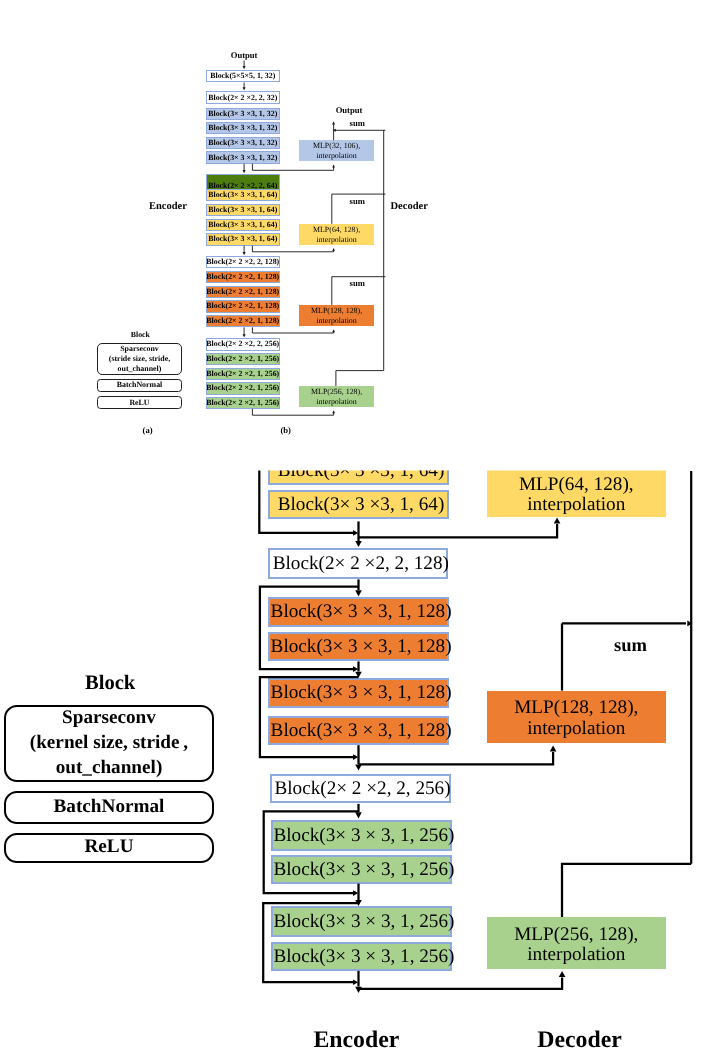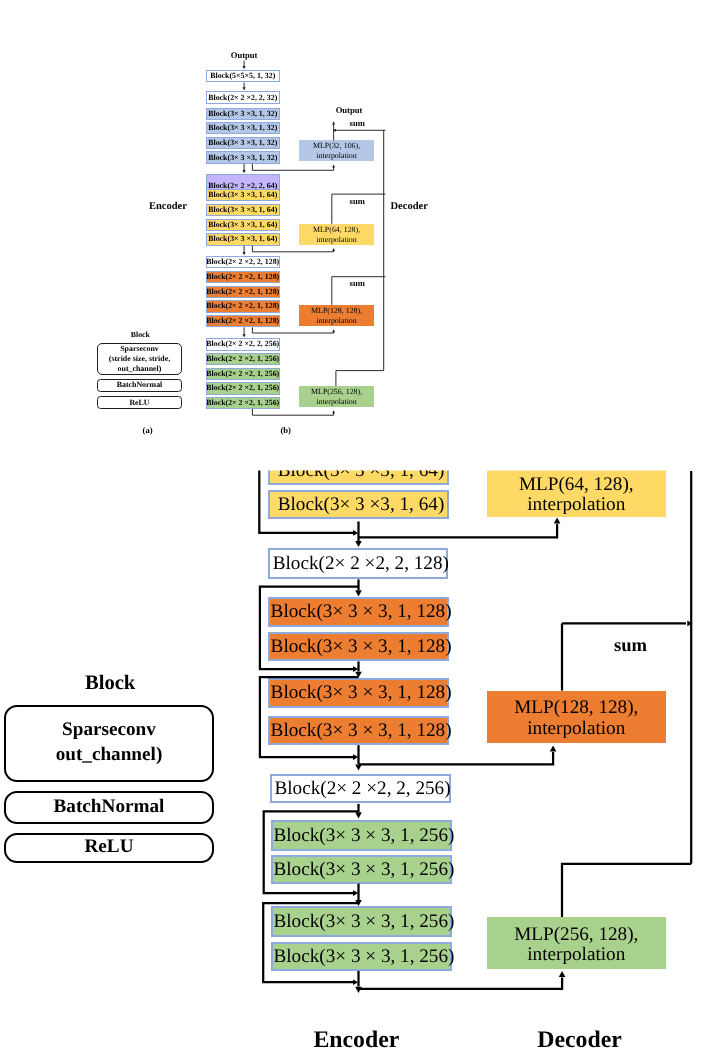--- a/index.html
+++ b/index.html
@@ -42,21 +42,21 @@
 </head>
 <body>
 
 <div id="fig-top">
 <div class="sblock" style="left:205.5px;top:70.2px;width:74.5px;height:12.3px;background:#ffffff">Block(5×5×5, 1, 32)</div>
 <div class="sblock" style="left:205.5px;top:91.4px;width:74.5px;height:12.3px;background:#ffffff">Block(2× 2 ×2, 2, 32)</div>
 <div class="sblock" style="left:205.5px;top:107.6px;width:74.5px;height:12.3px;background:#b4c7e7">Block(3× 3 ×3, 1, 32)</div>
 <div class="sblock" style="left:205.5px;top:122.2px;width:74.5px;height:12.3px;background:#b4c7e7">Block(3× 3 ×3, 1, 32)</div>
 <div class="sblock" style="left:205.5px;top:136.8px;width:74.5px;height:12.3px;background:#b4c7e7">Block(3× 3 ×3, 1, 32)</div>
 <div class="sblock" style="left:205.5px;top:151.4px;width:74.5px;height:12.3px;background:#b4c7e7">Block(3× 3 ×3, 1, 32)</div>
-<div class="sblock" style="left:205.5px;top:174.2px;width:74.5px;height:24px;background:#c4b5fd">Block(2× 2 ×2, 2, 64)</div>
+<div class="sblock" style="left:205.5px;top:174.2px;width:74.5px;height:24px;background:#4d7c0f">Block(2× 2 ×2, 2, 64)</div>
 <div class="sblock" style="left:205.5px;top:188.9px;width:74.5px;height:12.3px;background:#ffd966">Block(3× 3 ×3, 1, 64)</div>
 <div class="sblock" style="left:205.5px;top:203.7px;width:74.5px;height:12.3px;background:#ffd966">Block(3× 3 ×3, 1, 64)</div>
 <div class="sblock" style="left:205.5px;top:218.5px;width:74.5px;height:12.3px;background:#ffd966">Block(3× 3 ×3, 1, 64)</div>
 <div class="sblock" style="left:205.5px;top:233.3px;width:74.5px;height:12.3px;background:#ffd966">Block(3× 3 ×3, 1, 64)</div>
 <div class="sblock" style="left:205.5px;top:256.1px;width:74.5px;height:12.3px;background:#ffffff">Block(2× 2 ×2, 2, 128)</div>
 <div class="sblock" style="left:205.5px;top:270.8px;width:74.5px;height:12.3px;background:#ed7d31">Block(2× 2 ×2, 1, 128)</div>
 <div class="sblock" style="left:205.5px;top:285.6px;width:74.5px;height:12.3px;background:#ed7d31">Block(2× 2 ×2, 1, 128)</div>
 <div class="sblock" style="left:205.5px;top:300.3px;width:74.5px;height:12.3px;background:#ed7d31">Block(2× 2 ×2, 1, 128)</div>
 <div class="sblock" style="left:205.5px;top:315.0px;width:74.5px;height:12.3px;background:#ed7d31">Block(2× 2 ×2, 1, 128)</div>
 <div class="sblock" style="left:205.5px;top:338.3px;width:74.5px;height:12.3px;background:#ffffff">Block(2× 2 ×2, 2, 256)</div>
@@ -157,20 +157,21 @@
 <div class="bmlp" style="left:487.0px;top:917.0px;width:178.6px;height:51.8px;background:#a9d18e">
       <span>MLP(256, 128),</span>
       <span>interpolation</span>
     </div>
 <div class="blabel" style="left:356.4px;top:1040px">Encoder</div>
 <div class="blabel" style="left:579.5px;top:1040px">Decoder</div>
 <div class="blabel bsum" style="left:630.5px;top:645.5px">sum</div>
 <div class="blabel bleg" style="left:110.15px;top:683.4px">Block</div>
 <div class="rbox" style="left:4.2px;top:704.5px;width:209.6px;height:77.3px;border-radius:13px">
       <span>Sparseconv</span>
+      <span>(kernel size, stride ,</span>
       <span>out_channel)</span>
     </div>
 <div class="rbox" style="left:4.2px;top:790.9px;width:209.6px;height:32.7px;border-radius:13px">
       <span>BatchNormal</span>
     </div>
 <div class="rbox" style="left:4.2px;top:832.9px;width:209.6px;height:30.0px;border-radius:13px">
       <span>ReLU</span>
     </div>
 <svg class="wires" width="706" height="1054" viewBox="0 0 706 1054">
       <g stroke="#000" fill="#000" shape-rendering="geometricPrecision">

